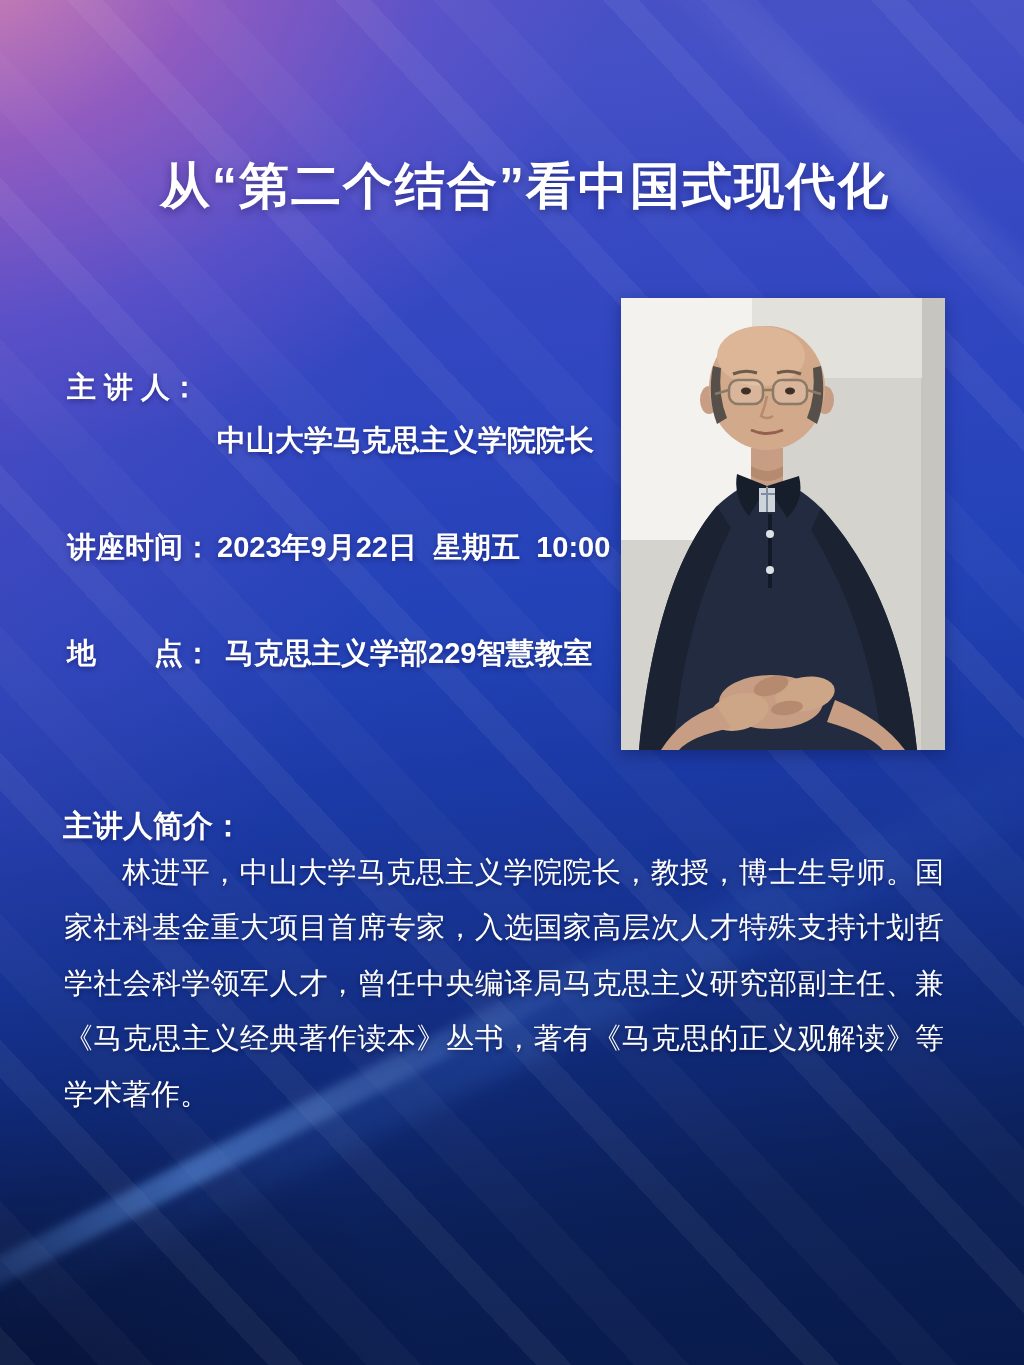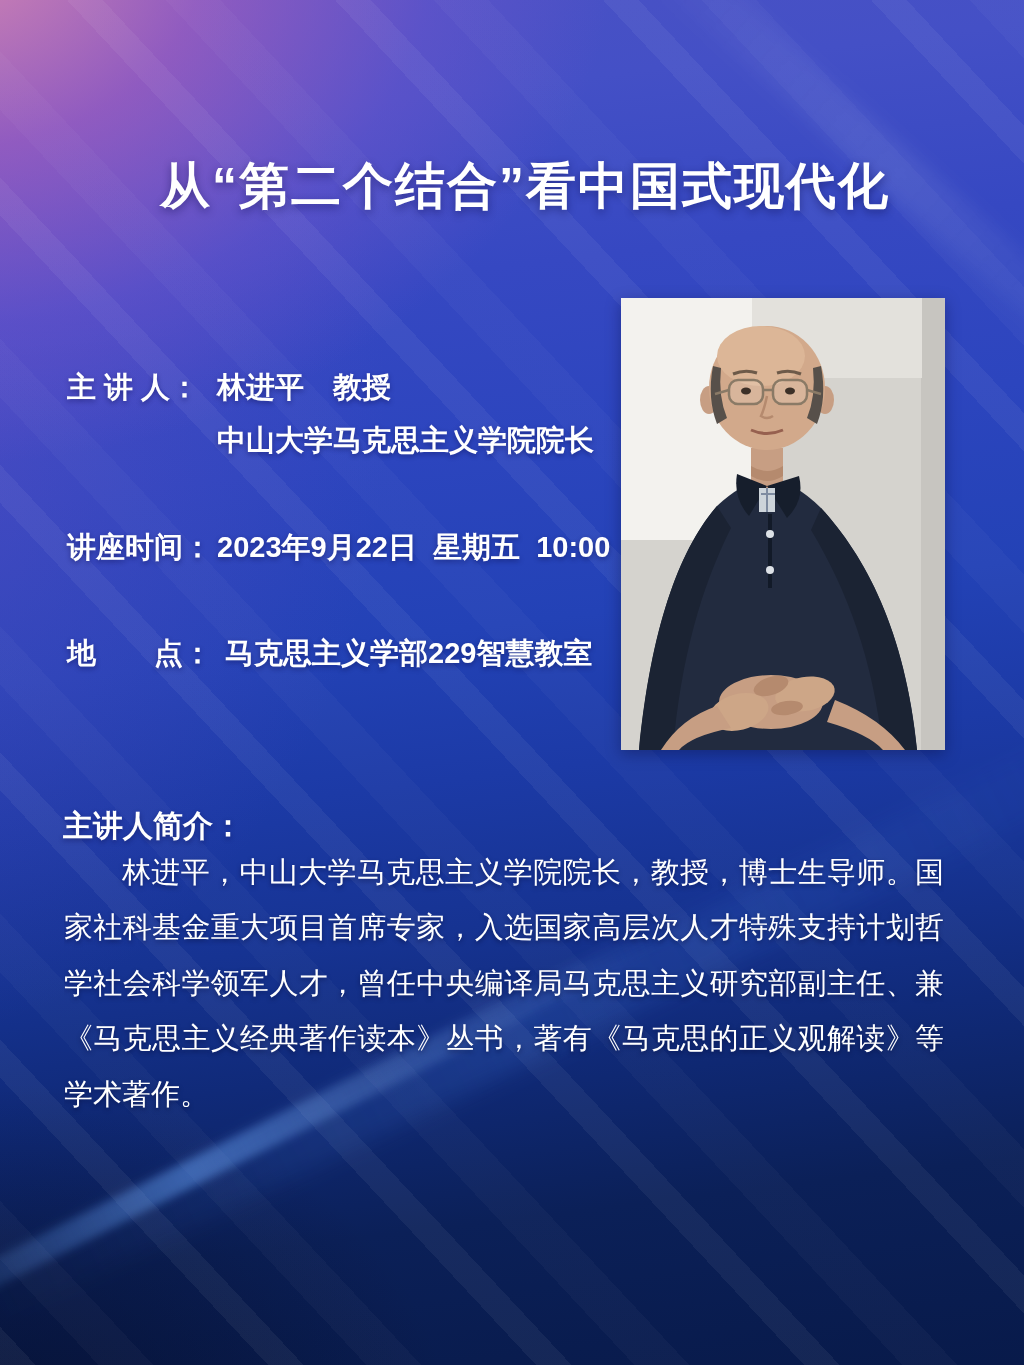--- a/index.html
+++ b/index.html
@@ -97,21 +97,20 @@
 <div class="poster">
 
   <div class="beam beam-2"></div>
   <div class="beam beam-1"></div>
   <div class="beam beam-3"></div>
 
   <h1 class="title">从“第二个结合”看中国式现代化</h1>
 
   <div class="info-row row-speaker">
     <span class="info-label">主 讲 人：</span>
-    <span class="info-value">林进平　教授</span>
   </div>
 
   <div class="info-row row-affiliation">
     <span class="info-value">中山大学马克思主义学院院长</span>
   </div>
 
   <div class="info-row row-time">
     <span class="info-label">讲座时间：</span>
     <span class="info-value">2023年9月22日  星期五  10:00</span>
   </div>

